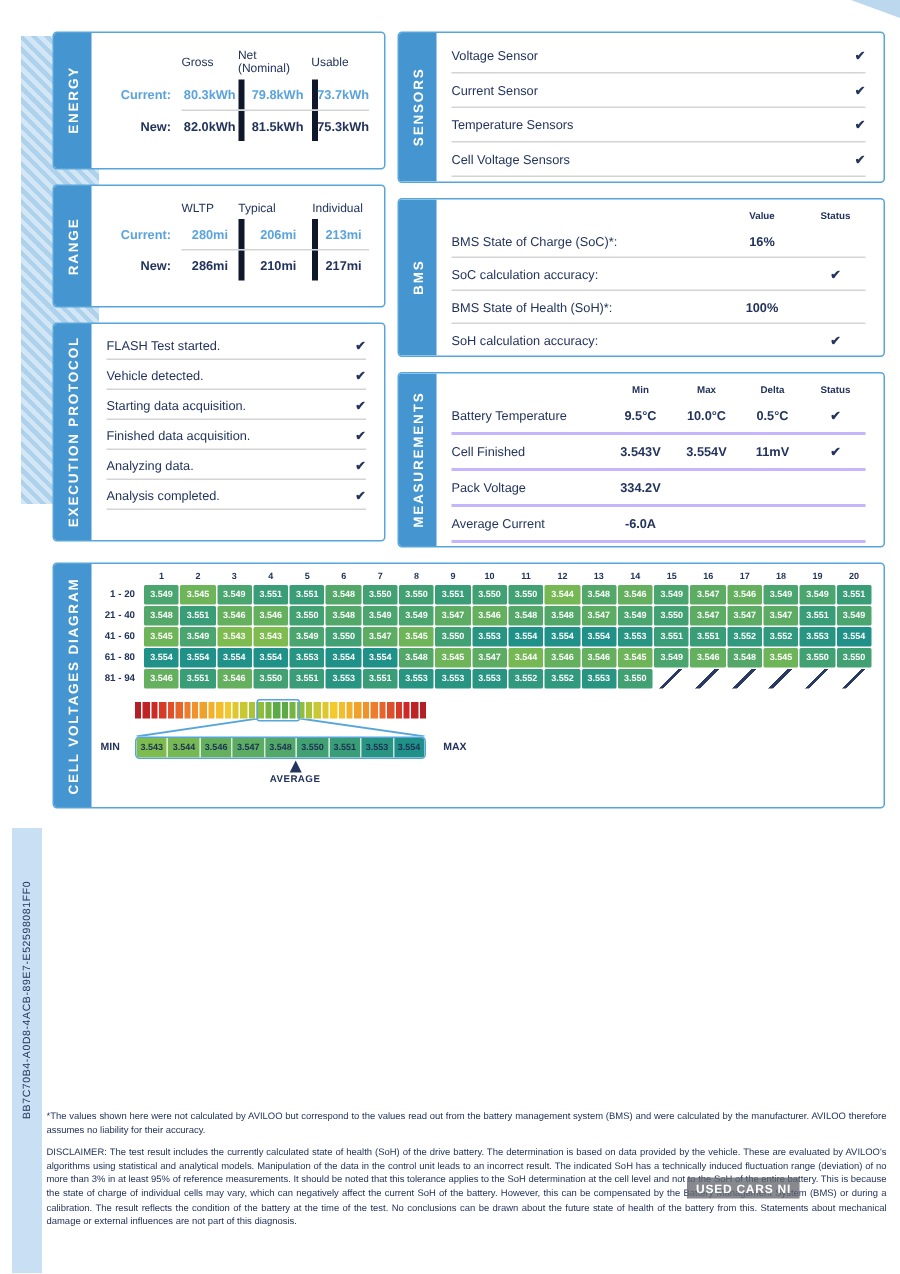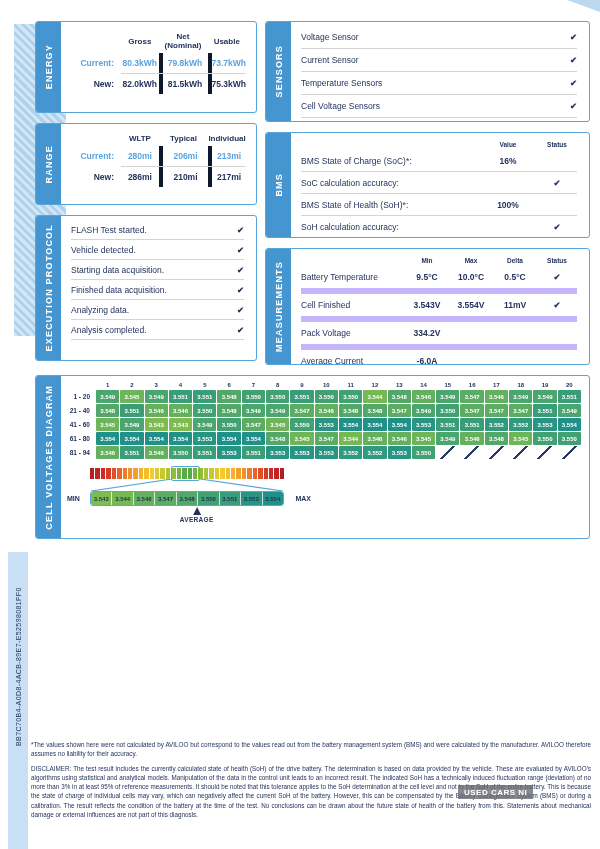--- a/index.html
+++ b/index.html
@@ -22,21 +22,21 @@
         border-radius:3px;overflow:hidden;box-sizing:border-box}
   .tab{flex:0 0 25px;background:#4495d0;display:flex;align-items:center;justify-content:center}
   .tab span{writing-mode:vertical-rl;transform:rotate(180deg);color:#fff;font-weight:700;
             font-size:9px;letter-spacing:1.2px;white-space:nowrap}
   .cbody{flex:1;min-width:0}
   .h92{height:92px}.h82{height:82px}.h146{height:146px}
   .h101{height:101px}.h106{height:106px}.h117{height:117px}.h164{height:164px}
   
   .tpad{padding:6px 10px 0 4px}
   .t3{display:grid;grid-template-columns:56px 1fr 1.3fr 1fr;align-items:center}
-  .t3h{font-size:8px;font-weight:700;text-align:center;padding:4px 0 3px;color:#22335c}
+  .t3h{font-size:8px;font-weight:400;padding:4px 0 3px;color:#22335c}
   .t3l{text-align:right;padding-right:7px;font-weight:700;font-size:8.5px}
   .t3v{font-size:8.5px;font-weight:700;text-align:center;padding:5px 0}
   .blue{color:#5ba3dd}.navy{color:#22335c}
   .vsep{border-left:4px solid #0f172a}
   .tsep{height:1px;background:#d4d4d4}
   
   .lpad{padding:4px 12px 0 10px}
   .prow{display:flex;justify-content:space-between;align-items:center;
         border-bottom:1px solid #d4d4d4;padding:4.5px 0;font-size:8.5px}
   .prow.first{font-weight:700;font-size:9px}
@@ -50,21 +50,21 @@
   .bcol2{width:40px;text-align:center}
   .brow{display:flex;align-items:center;border-bottom:1px solid #d4d4d4;padding:5.5px 0;font-size:8.5px}
   .brow .plab{flex:1}
   .bval{width:58px;text-align:center;font-weight:700}
   .bstat{width:40px;text-align:center}
   
   .mhead{display:flex;font-size:6.5px;font-weight:700;padding:4px 0 2px}
   .msp{flex:1}
   .mcol{width:44px;text-align:center}
   .mcolS{width:40px;text-align:center}
-  .mrow{display:flex;align-items:center;border-bottom:6px solid #c4b5fd;padding:6px 0;font-size:8.5px}
+  .mrow{display:flex;align-items:center;border-bottom:2px solid #c4b5fd;padding:6px 0;font-size:8.5px}
   .mrow .plab{flex:1}
   .mval{width:44px;text-align:center;font-weight:700}
   .mstat{width:40px;text-align:center}
   
   .cvcard{margin-top:10px}
   .cvbody{padding:6px 8px 0 2px}
   .cvgrid{display:grid;grid-template-columns:32px repeat(20,1fr);gap:1px}
   .gh{font-size:6px;font-weight:700;text-align:center;padding-bottom:1px}
   .gl{font-size:6.5px;font-weight:700;text-align:right;padding-right:5px;align-self:center}
   .gc{height:13px;display:flex;align-items:center;justify-content:center;

